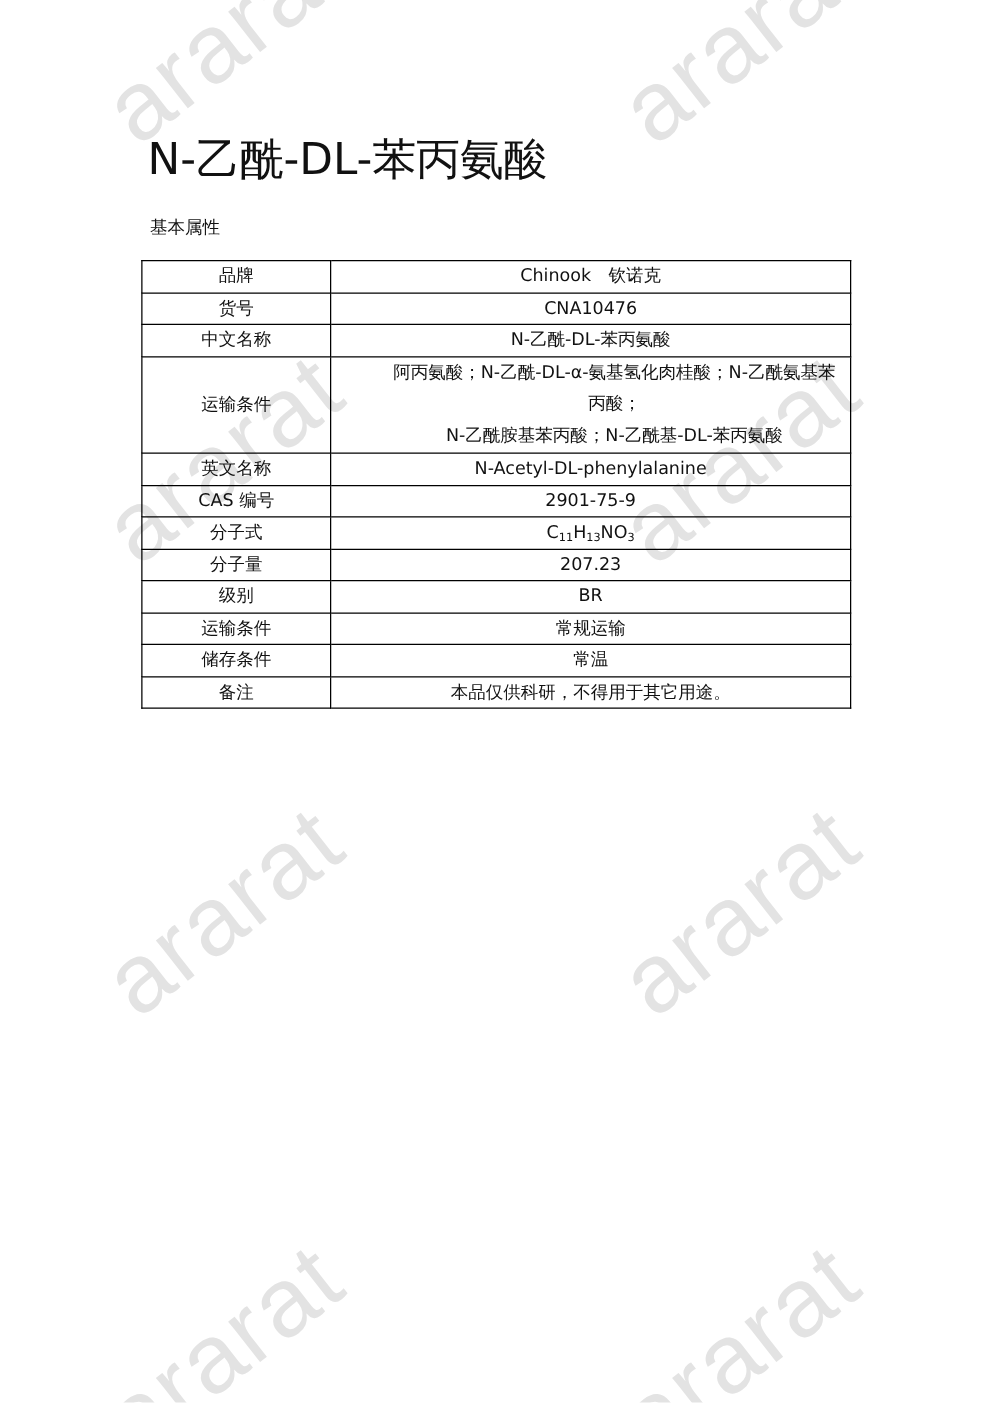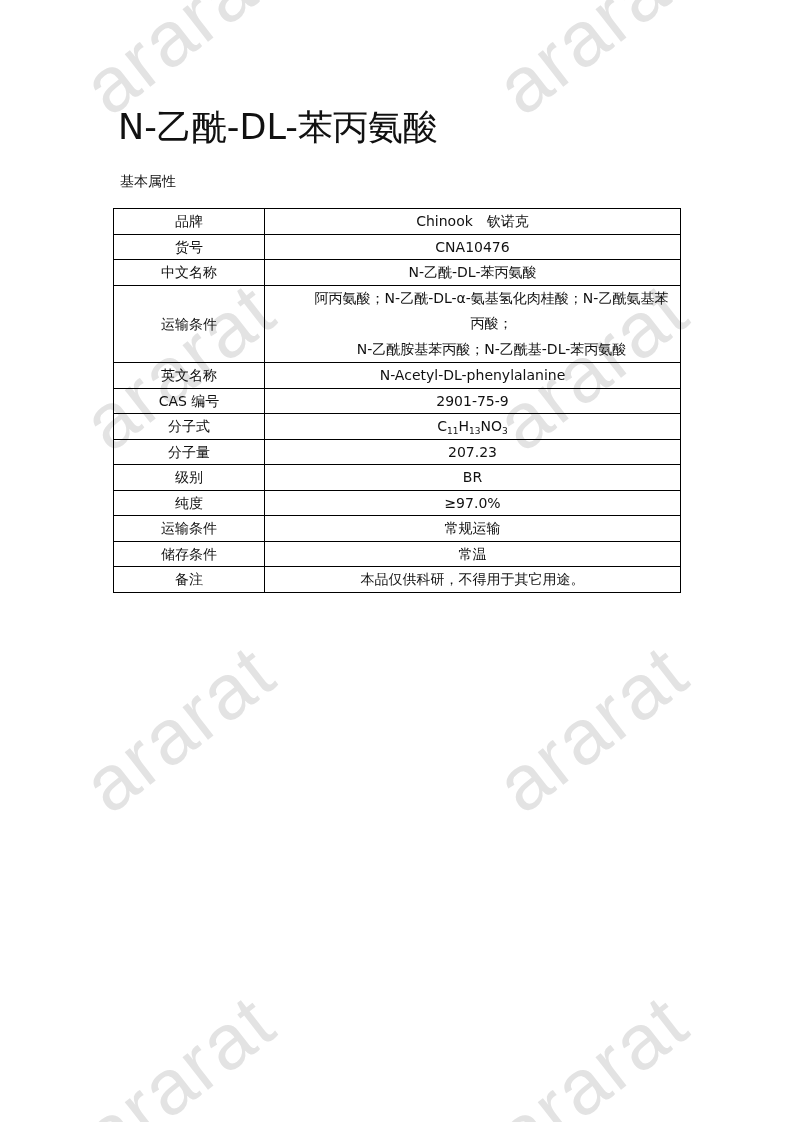--- a/index.html
+++ b/index.html
@@ -128,24 +128,20 @@
     </tr>
     <tr>
       <td class="key">分子量</td>
       <td>207.23</td>
     </tr>
     <tr>
       <td class="key">级别</td>
       <td>BR</td>
     </tr>
     <tr>
-      <td class="key">纯度</td>
-      <td>≥97.0%</td>
-    </tr>
-    <tr>
       <td class="key">运输条件</td>
       <td>常规运输</td>
     </tr>
     <tr>
       <td class="key">储存条件</td>
       <td>常温</td>
     </tr>
     <tr>
       <td class="key">备注</td>
       <td>本品仅供科研，不得用于其它用途。</td>

